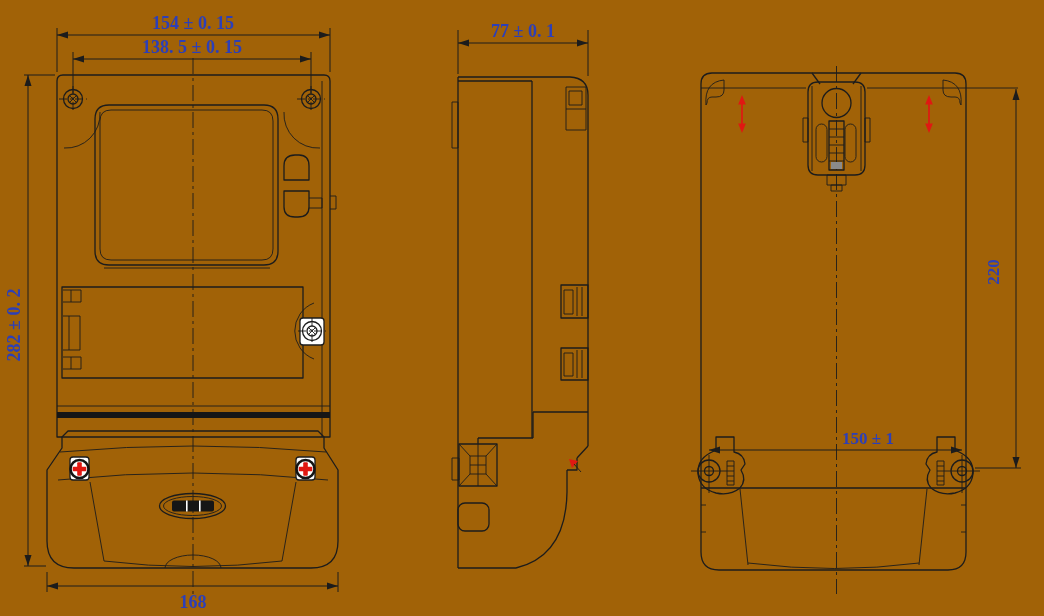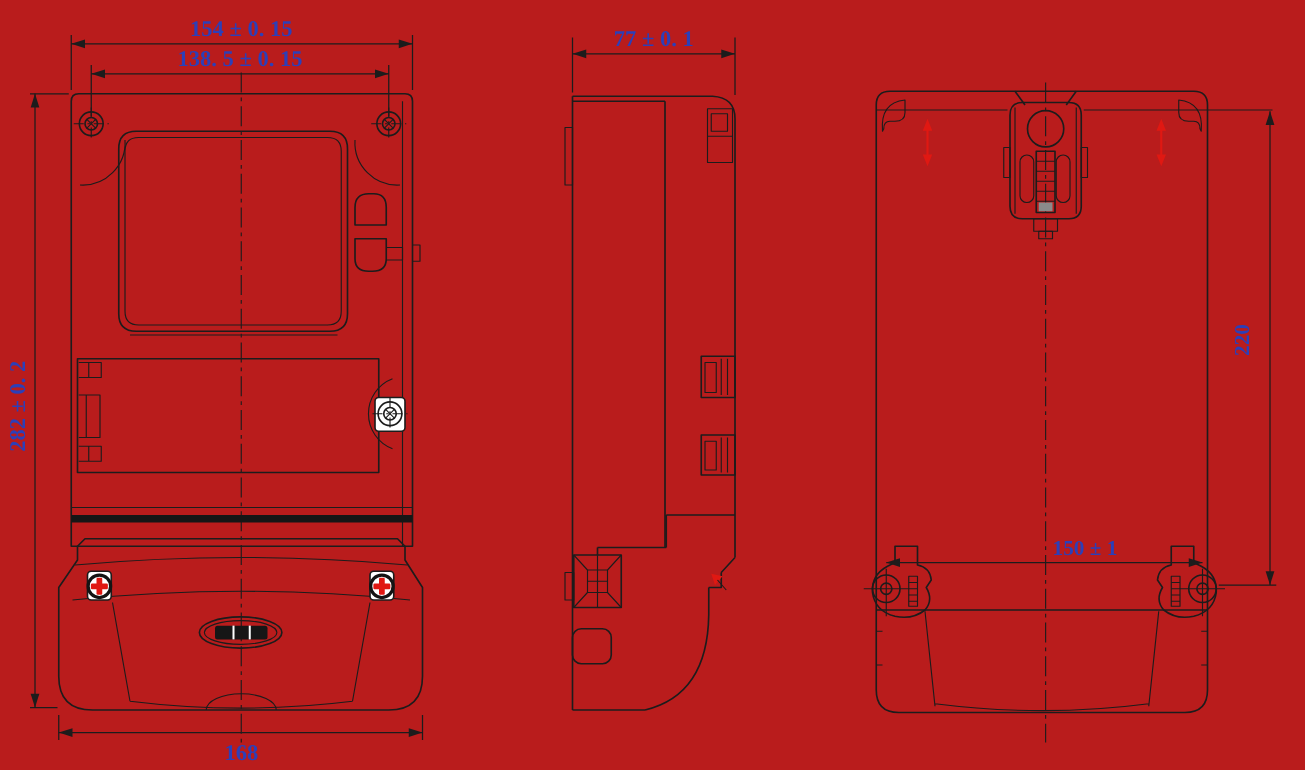--- a/index.html
+++ b/index.html
@@ -1,16 +1,16 @@
 <!DOCTYPE html>
 <html><head>
 <meta charset="utf-8">
 <style>
   html,body{margin:0;padding:0;background:#ffffff;}
-  .canvas{position:relative;width:1044px;height:616px;background:#b91c1c;overflow:hidden;
+  .canvas{position:relative;width:1044px;height:616px;background:#a16207;overflow:hidden;
           font-family:"Liberation Serif", serif;}
   svg{display:block;}
   .ln{stroke:#1c1c1c;fill:none;stroke-width:1.3;stroke-linejoin:round;stroke-linecap:butt;}
   .thin{stroke-width:0.9;}
   .lnw{stroke:#1c1c1c;fill:#ffffff;stroke-width:1.3;}
   .dimln{stroke:#1c1c1c;fill:none;stroke-width:1;}
   .cl{stroke:#1c1c1c;stroke-width:0.9;stroke-dasharray:16 4 3 4;fill:none;}
   .dim{fill:#2c3fb8;font:700 18px "Liberation Serif", serif;text-anchor:middle;stroke:none;}
   .dim2{font-size:17px;}
   .blk{fill:#161616;stroke:none;}

